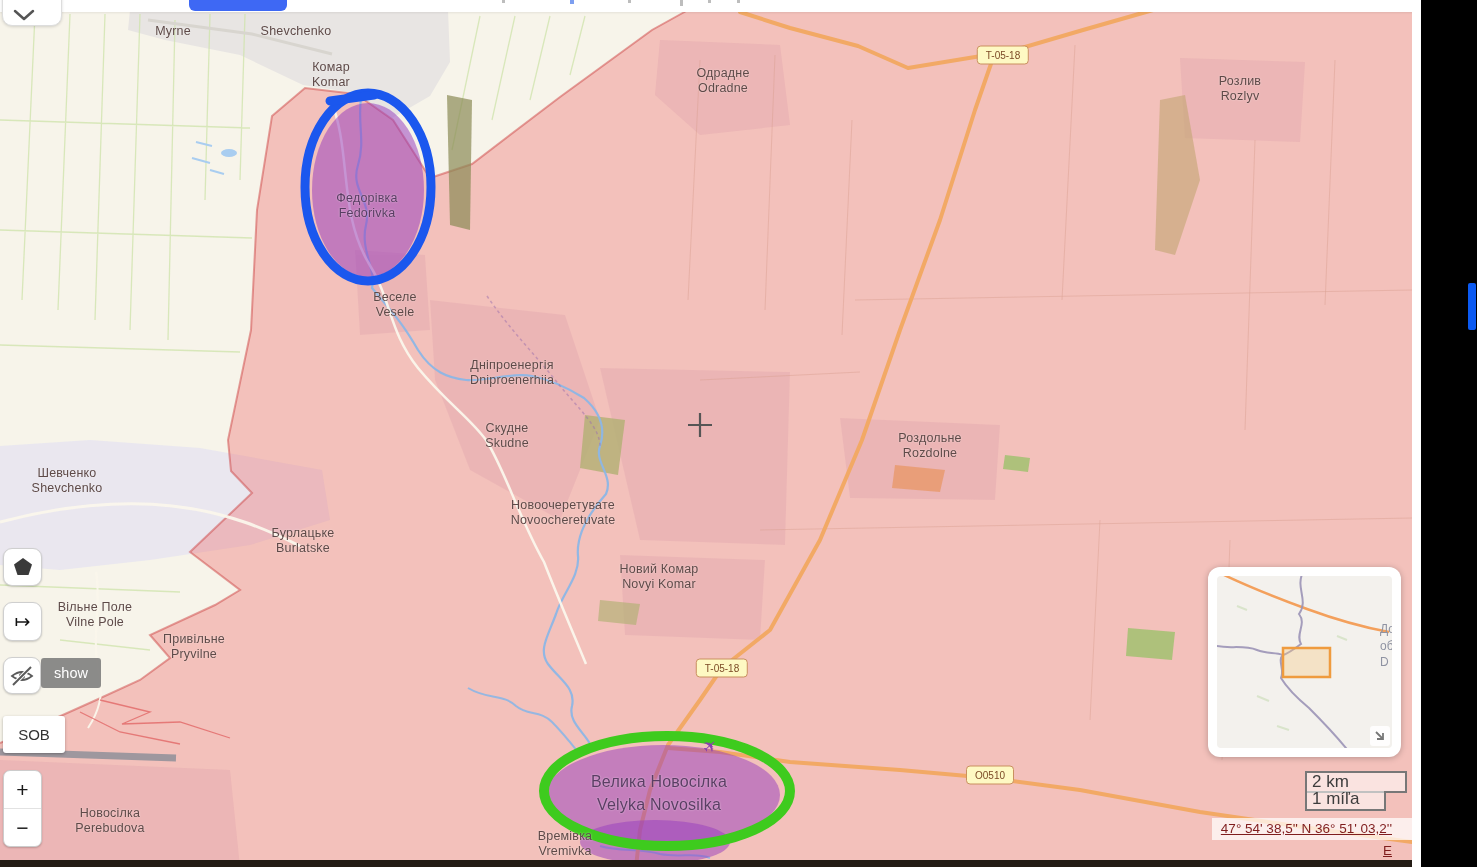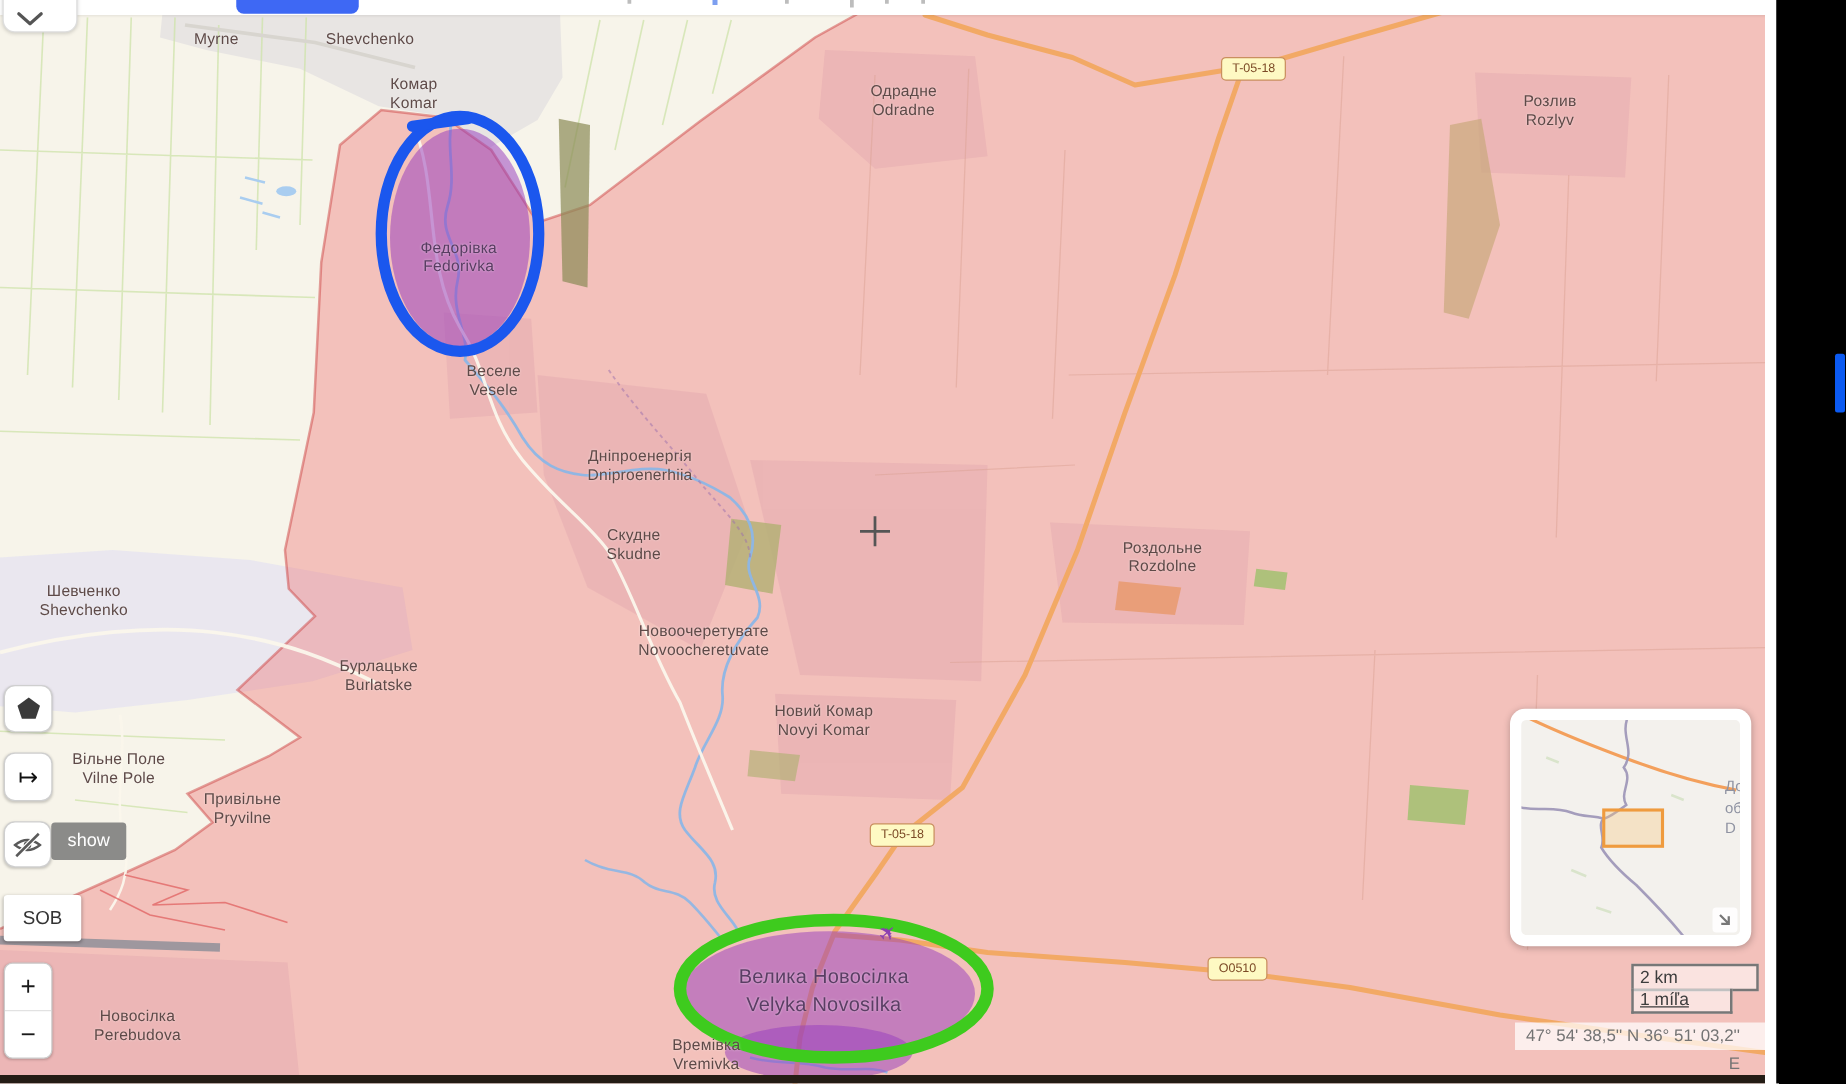--- a/index.html
+++ b/index.html
@@ -32,25 +32,25 @@
   .zoom-div{height:1px;background:#e2e2e2;}
   
   .minimap{position:absolute;left:1208px;top:567px;width:193px;height:190px;background:#fff;border-radius:12px;
            box-shadow:0 1px 6px rgba(0,0,0,.25);}
   .minimap-inner{position:absolute;left:9px;top:9px;width:175px;height:172px;background:#f3f1ed;border-radius:4px;overflow:hidden;}
   .mm-frag{position:absolute;left:163px;color:#8f93a2;font-size:12px;font-style:normal;}
   .mm-toggle{position:absolute;right:2px;bottom:2px;width:20px;height:20px;background:rgba(255,255,255,.85);
              display:flex;align-items:center;justify-content:center;border-radius:3px;}
   
   .scale-km{position:absolute;left:1305px;top:771px;width:93px;height:18px;background:rgba(255,255,255,.55);
-            border:2px solid #777;font-size:14px;color:#3d3d3d;line-height:17px;padding-left:5px;}
+            border:2px solid #777;font-size:17px;color:#3d3d3d;line-height:17px;padding-left:5px;}
   .scale-mi{position:absolute;left:1305px;top:791px;width:72px;height:18px;background:rgba(255,255,255,.55);
-            border:2px solid #777;border-top:none;font-size:14px;color:#3d3d3d;line-height:16px;padding-left:5px;text-decoration:underline;}
+            border:2px solid #777;border-top:none;font-size:17px;color:#3d3d3d;line-height:16px;padding-left:5px;}
   .coords-bar{position:absolute;left:1212px;top:818px;width:200px;height:22px;background:rgba(255,255,255,.72);
-              color:#737373;font-size:13.5px;line-height:22px;text-align:right;padding-right:20px;box-sizing:border-box;}
+              color:#7f1d1d;font-size:13.5px;line-height:22px;text-align:right;padding-right:20px;box-sizing:border-box;text-decoration:underline;}
   .attrib-bar{position:absolute;left:955px;top:840px;width:457px;height:21px;background:rgba(255,255,255,.72);
               font-size:13px;line-height:20px;color:#3c3c3c;display:flex;align-items:center;justify-content:flex-end;
               padding-right:4px;box-sizing:border-box;white-space:pre;}
   .attrib-bar .lnk{color:#3a87c8;}
   .ua-flag{display:inline-block;width:16px;height:11px;margin-right:2px;position:relative;top:1px;}
   .ua-flag .b{height:5.5px;background:#3d6fd8;}
   .ua-flag .y{height:5.5px;background:#f5c832;}
   .bottom-strip{position:absolute;left:0;top:860px;width:1421px;height:7px;background:#241c15;}
   
   .top-bar{position:absolute;left:0;top:0;width:1421px;height:12px;background:#fff;box-shadow:0 1px 2px rgba(0,0,0,.08);}

